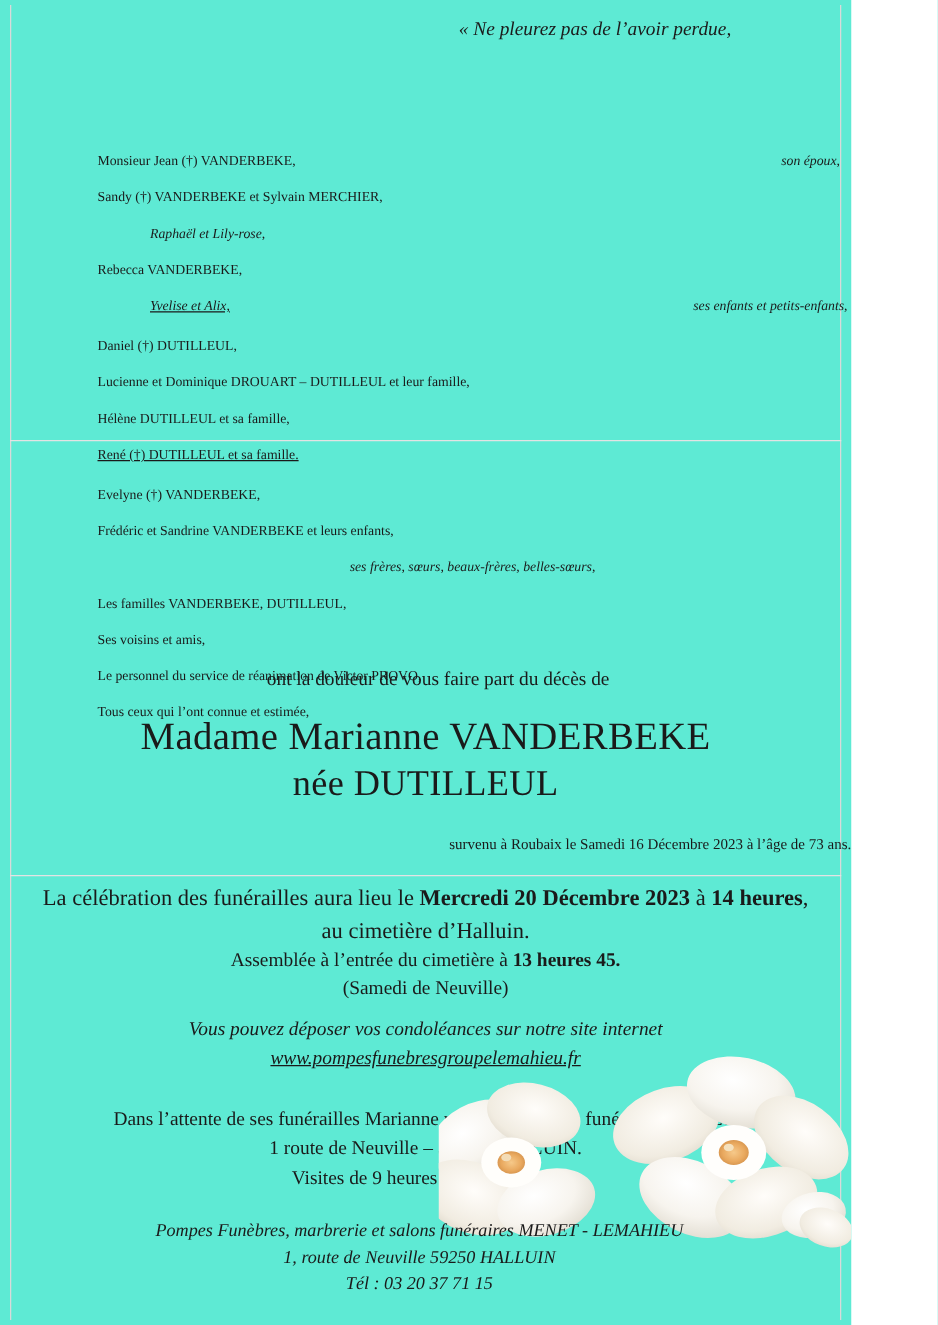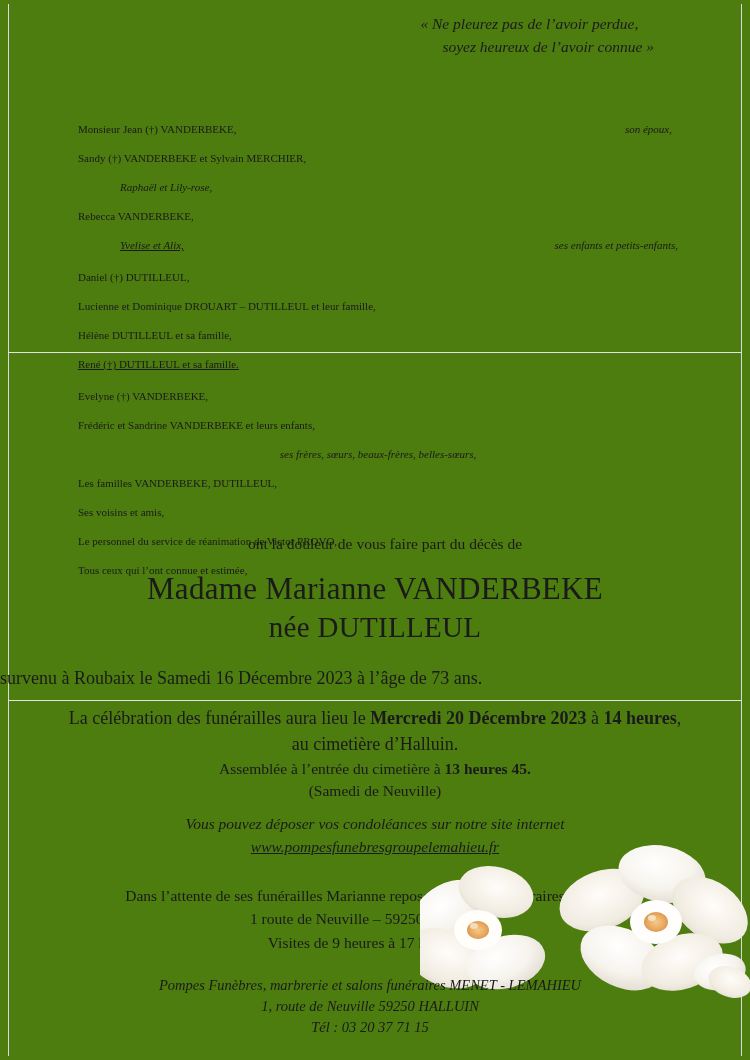--- a/index.html
+++ b/index.html
@@ -2,23 +2,23 @@
 <html><head>
 <meta charset="utf-8">
 <style>
   html, body {
     margin: 0;
     padding: 0;
     background: #ffffff;
   }
   #page {
     position: relative;
-    width: 750px;
+    width: 681px;
     height: 1060px;
-    background: #4d7c0f;
+    background: #5eead4;
     overflow: hidden;
     font-family: "Liberation Serif", serif;
     color: #1a1a1a;
   }
   
   .card-edge {
     position: absolute;
     left: 8px;
     top: 4px;
     right: 8px;
@@ -105,24 +105,24 @@
     top: 570px;
     text-align: center;
     font-size: 31px;
     letter-spacing: 0.3px;
     line-height: 1.25;
   }
   .deceased-name .line2 { font-size: 29px; }
 
   .death-info {
     position: absolute;
-    left: 0; right: 12px;
+    left: 0; right: 0;
     top: 668px;
-    text-align: left;
-    font-size: 18px;
+    text-align: right;
+    font-size: 12px;
   }
 
   .ceremony {
     position: absolute;
     left: 0; right: 0;
     top: 705px;
     text-align: center;
     font-size: 18px;
     line-height: 1.45;
   }
@@ -188,21 +188,20 @@
 <div id="page">
 
   <div class="card-edge"></div>
   <div class="fold-line fold-1"></div>
   <div class="fold-line fold-2"></div>
 
   <div class="content">
 
     <div class="epigraph">
       <div class="line1">« Ne pleurez pas de l’avoir perdue,</div>
-      <div class="line2">soyez heureux de l’avoir connue »</div>
     </div>
 
     <div class="family">
 
       <div class="fam-row">
         <span class="names">Monsieur Jean (†) VANDERBEKE,</span>
         <span class="rel rel-epoux">son époux,</span>
       </div>
 
       <div class="fam-row">

